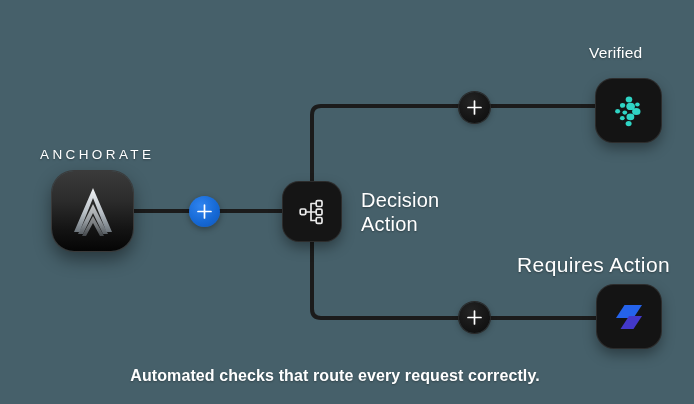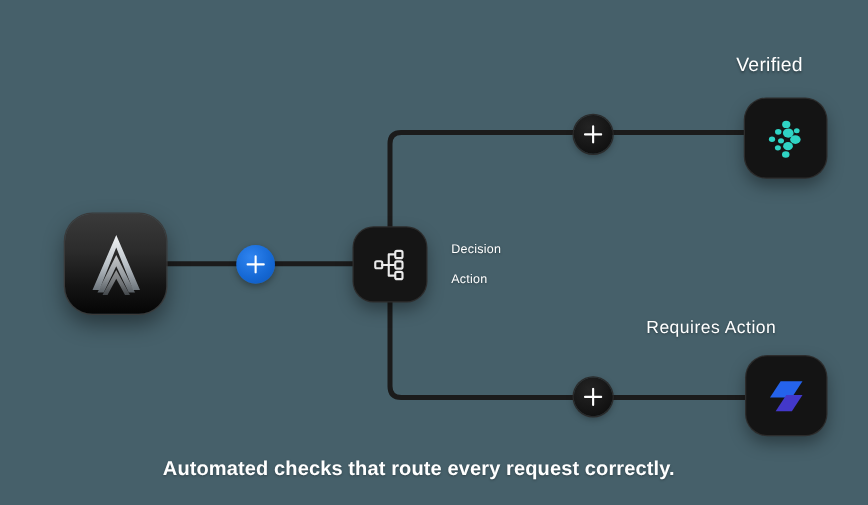--- a/index.html
+++ b/index.html
@@ -73,33 +73,33 @@
     white-space: nowrap;
     text-shadow: 0 1px 2px rgba(0,0,0,.35);
   }
   .label-anchorate {
     left: 40px; top: 147px;
     font-size: 13.5px;
     letter-spacing: 3.4px;
   }
   .label-decision {
     left: 361px; top: 188px;
-    font-size: 10px;
+    font-size: 20px;
     line-height: 24px;
     text-align: left;
     letter-spacing: .2px;
   }
   .label-verified {
     left: 589px; top: 44px;
     font-size: 15.5px;
     letter-spacing: .2px;
   }
   .label-action {
     left: 517px; top: 253px;
-    font-size: 14px;
+    font-size: 21px;
     letter-spacing: .4px;
   }
   .caption {
     position: absolute;
     left: 0; top: 367px;
     width: 670px;
     text-align: center;
     color: #ffffff;
     font-size: 16px;
     font-weight: bold;
@@ -141,20 +141,21 @@
     <g fill="none" stroke="#1b1b1b" stroke-width="4" stroke-linecap="round">
 
       <path d="M133 211 H 283"></path>
 
       <path d="M312 182 V 115 Q 312 106 321 106 H 596"></path>
 
       <path d="M312 241 V 309 Q 312 318 321 318 H 597"></path>
     </g>
   </svg>
 
+  <div class="label label-anchorate">ANCHORATE</div>
 
   <div class="node node-anchorate">
     <span class="icon-wrap">
       <svg width="60" height="58" viewBox="0 0 60 58">
         <defs>
           <linearGradient id="anchGrad" x1="0" y1="0" x2="0" y2="1">
             <stop offset="0%" stop-color="#f2f4f6"></stop>
             <stop offset="55%" stop-color="#b9c0c6"></stop>
             <stop offset="100%" stop-color="#6d757c"></stop>
           </linearGradient>

